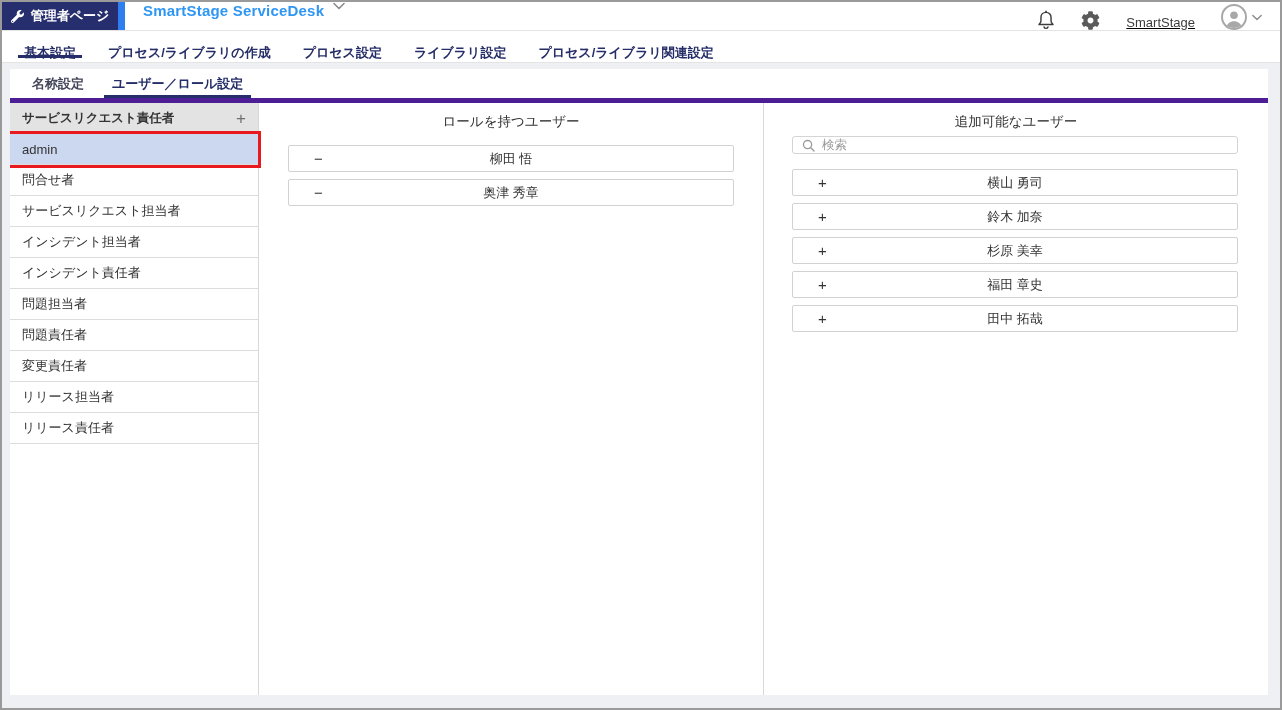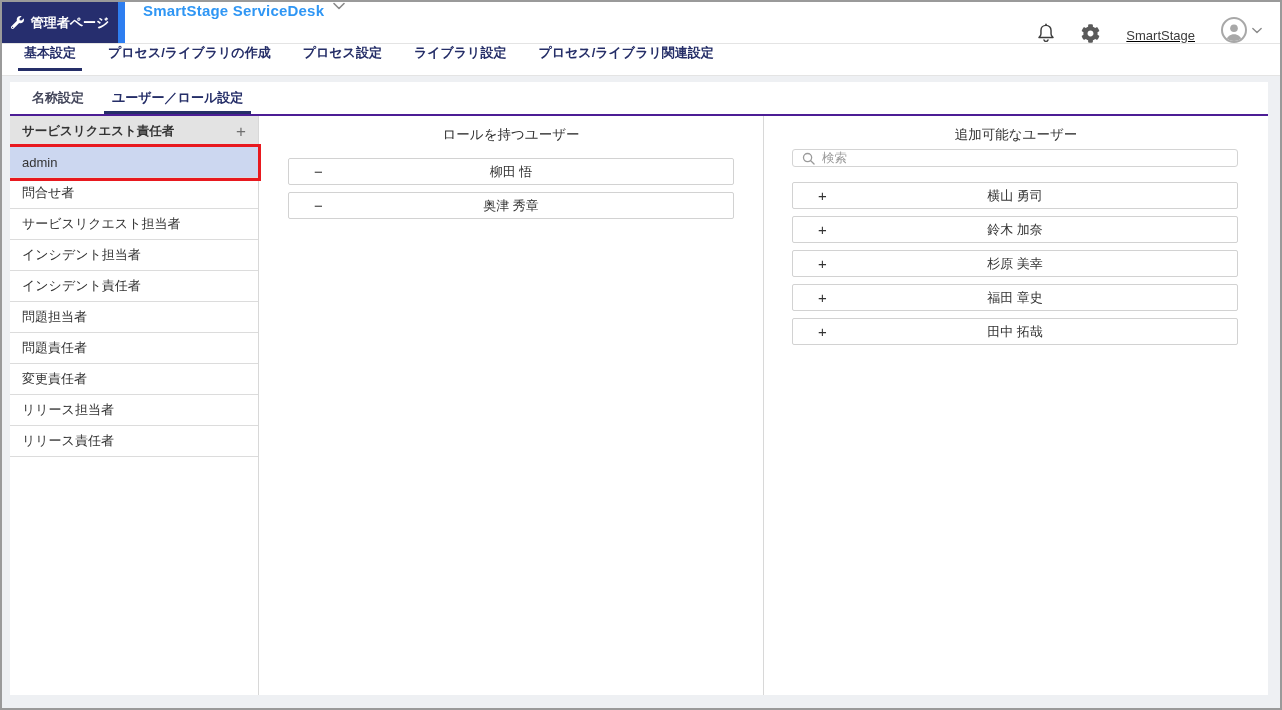--- a/index.html
+++ b/index.html
@@ -4,40 +4,40 @@
 <style>
   * { margin:0; padding:0; box-sizing:border-box; }
   html,body { width:1282px; height:710px; }
   body { font-family:"Liberation Sans","DejaVu Sans",sans-serif; }
   .viewport {
     width:1282px; height:710px; border:2px solid #9a9a9a;
     background:#eef0f3; display:flex; flex-direction:column; overflow:hidden;
   }
 
   
-  .topbar { height:42px; background:#fff; border-bottom:1px solid #e4e4e4; display:flex; align-items:stretch; flex-shrink:0; }
+  .topbar { height:29px; background:#fff; border-bottom:1px solid #e4e4e4; display:flex; align-items:stretch; flex-shrink:0; }
   .admin-badge { width:116px; background:#262e6e; color:#fff; display:flex; align-items:center; justify-content:center; gap:7px; font-size:13px; font-weight:bold; }
   .accent-bar { width:7px; background:#2e7ef0; }
   .app-title-wrap { display:flex; align-items:flex-start; margin-left:18px; gap:9px; cursor:pointer; }
   .app-title { color:#2f96f4; font-size:15px; font-weight:bold; letter-spacing:.2px; }
   .topbar-right { margin-left:auto; display:flex; align-items:flex-end; gap:26px; padding-right:18px;text-decoration:underline; }
   .icon-btn { display:flex; align-items:center; justify-content:center; cursor:pointer; }
   .account-name { font-size:13px; color:#3c3c3c; }
   .avatar-wrap { display:flex; align-items:center; gap:5px; cursor:pointer; }
   .avatar { width:26px; height:26px; border-radius:50%; border:2px solid #a8a8a8; display:flex; align-items:flex-end; justify-content:center; overflow:hidden; background:#fff; }
 
   
   .main-tabs { height:32px; background:#fff; border-bottom:1px solid #e4e4e4; display:flex; align-items:stretch; padding-left:6px; flex-shrink:0; }
-  .main-tab { position:relative; display:flex; align-items:flex-start; padding:0 16px; font-size:13px; font-weight:bold; color:#252e68; cursor:pointer; }
+  .main-tab { position:relative; display:flex; align-items:flex-end; padding:0 16px; font-size:13px; font-weight:bold; color:#252e68; cursor:pointer; }
   .main-tab.active::after { content:""; position:absolute; left:10px; right:10px; bottom:4px; height:3px; background:#252e68; }
 
   
   .page-body { flex:1; padding:6px 12px 13px 8px; overflow:hidden; }
   .panel { background:#fff; height:100%; display:flex; flex-direction:column; }
-  .sub-tabs { height:34px; border-bottom:2px solid #4c1d95; display:flex; align-items:stretch; padding-left:8px; flex-shrink:0; }
+  .sub-tabs { height:34px; border-bottom:5px solid #4c1d95; display:flex; align-items:stretch; padding-left:8px; flex-shrink:0; }
   .sub-tab { position:relative; display:flex; align-items:center; padding:0 14px; font-size:13px; font-weight:bold; color:#43465a; cursor:pointer; }
   .sub-tab.active { color:#252e68; }
   .sub-tab.active::after { content:""; position:absolute; left:6px; right:6px; bottom:0; height:3px; background:#252e68; }
 
   .columns { flex:1; display:flex; overflow:hidden; }
   .col-divider { width:1px; background:#d8d8d8; }
 
   
   .col-roles { width:248px; flex-shrink:0; display:flex; flex-direction:column; }
   .roles-header { height:31px; background:#e3e3e3; display:flex; align-items:center; padding:0 12px; flex-shrink:0; }

